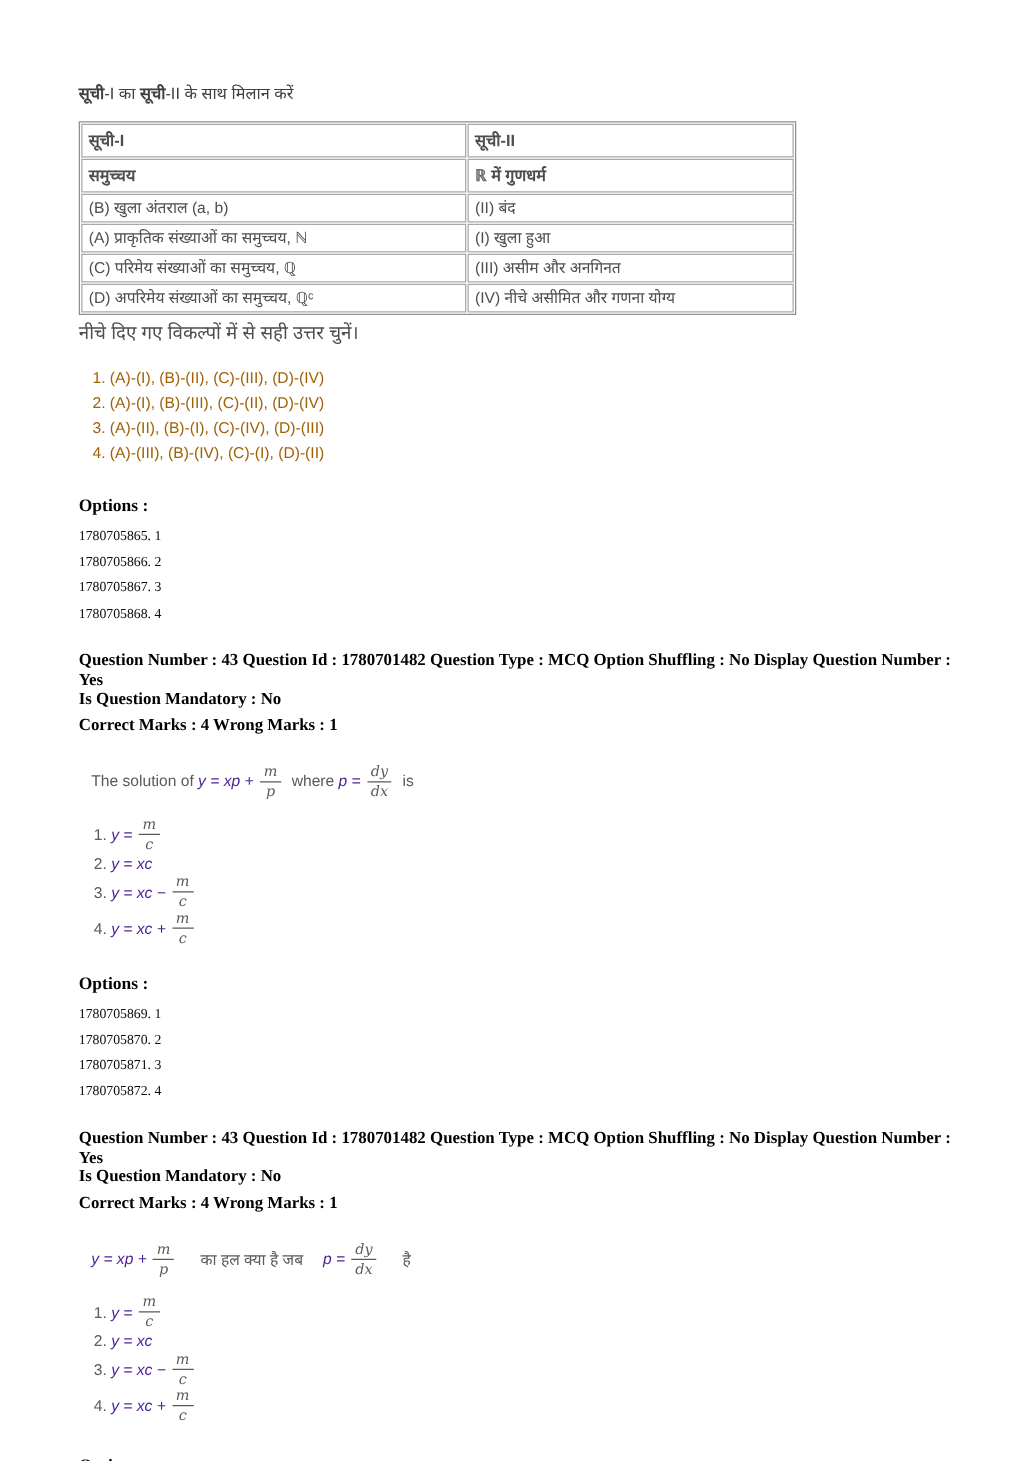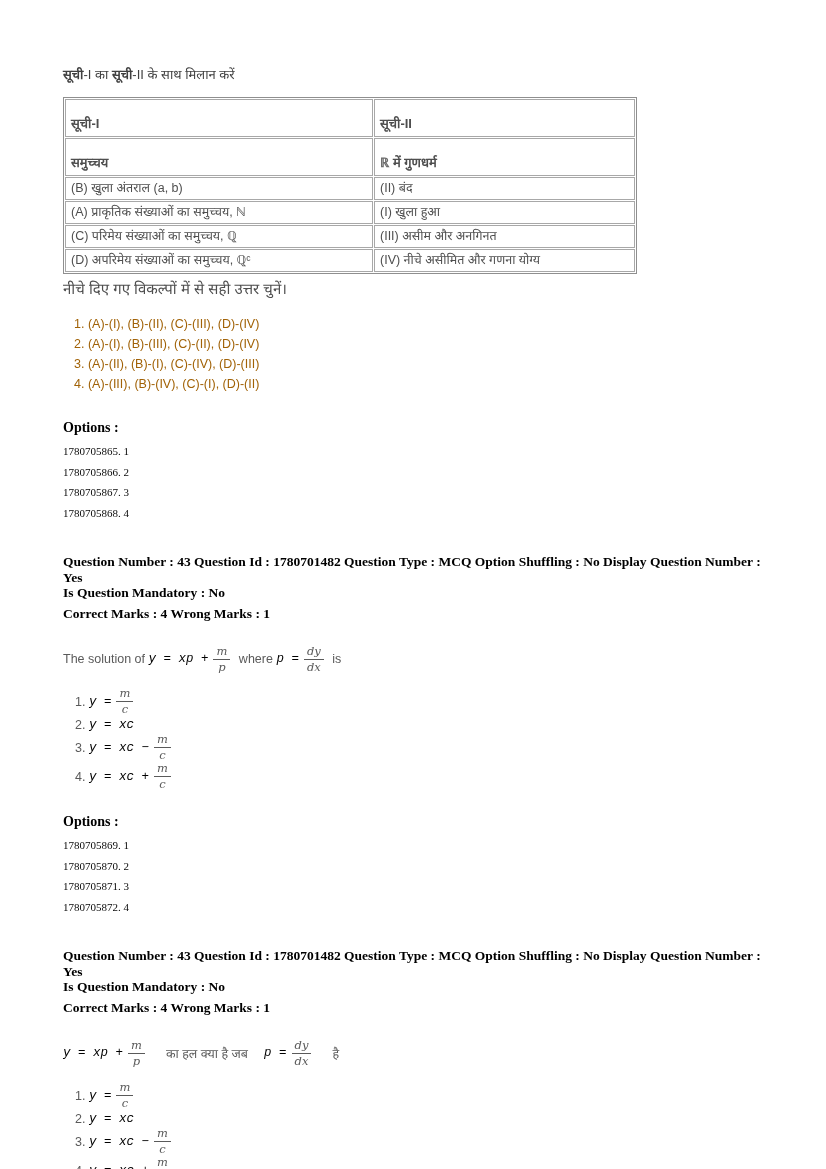--- a/index.html
+++ b/index.html
@@ -24,48 +24,48 @@
   }
   table.match-table td {
     border:1px solid #a8a8a8;
     font-size:12.5px; line-height:16px;
     color:#4e4e4e;
     padding:2px 5px 3px 5px;
     vertical-align:middle;
     background:#ffffff;
   }
   table.match-table td.c1 { width:308px; }
-  table.match-table tr.th-row td { font-weight:bold; font-size:13px; padding-top:16px; padding-bottom:4px; }
+  table.match-table tr.th-row td { font-weight:bold; font-size:13px; padding-top:5px; padding-bottom:4px; }
   .rsym { font-weight:bold; color:#6d6d6d; }
 
   .hprompt { font-size:15px; line-height:19px; color:#4e4e4e; margin-top:5px; }
   .hchoices { margin-top:16px; margin-left:11px; }
   .hchoices div { font-size:12.5px; line-height:20px; color:#a16207; }
 
   
   .opt-label {
     font-family:"Liberation Serif", serif;
     font-weight:bold; font-size:14px; line-height:16px; color:#000000;
   }
   .opt-ids { margin-top:5px; }
   .opt-ids div {
     font-family:"Liberation Serif", serif;
     font-size:11px; line-height:20.5px; color:#0a0a0a;
   }
-  .meta { margin-top:31px; max-width:720px; }
+  .meta { margin-top:19px; max-width:720px; }
   .meta .mline {
     font-family:"Liberation Serif", serif;
     font-weight:bold; font-size:13.5px; line-height:15.5px; color:#000000;
   }
   .meta .marks { margin-top:5px; }
 
   
-  .math-q { margin-top:20px; margin-left:0; display:flex; align-items:center; height:36px; }
+  .math-q { margin-top:20px; margin-left:10px; display:flex; align-items:center; height:36px; }
   .mtext { font-size:12.5px; color:#5a5a5a; white-space:pre; }
-  .mvar  { font-size:12.5px; color:#000000; font-style:italic; font-family:Liberation Mono, monospace; white-space:pre; }
+  .mvar  { font-size:12.5px; color:#4c1d95; font-style:italic; font-family:Liberation Sans, sans-serif; white-space:pre; }
   .frac  {
     display:inline-flex; flex-direction:column; align-items:center;
     font-family:"DejaVu Serif", serif; font-style:italic;
     font-size:11.5px; color:#5a5a5a; margin:0 5px;
     vertical-align:middle; line-height:13px;
   }
   .frac .num { display:block; border-bottom:1px solid #5a5a5a; padding:0 3px 1px 3px; }
   .frac .den { display:block; padding-top:1px; }
   .gap-l { margin-left:16px; }
   .mchoices { margin-top:10px; margin-left:12px; }

